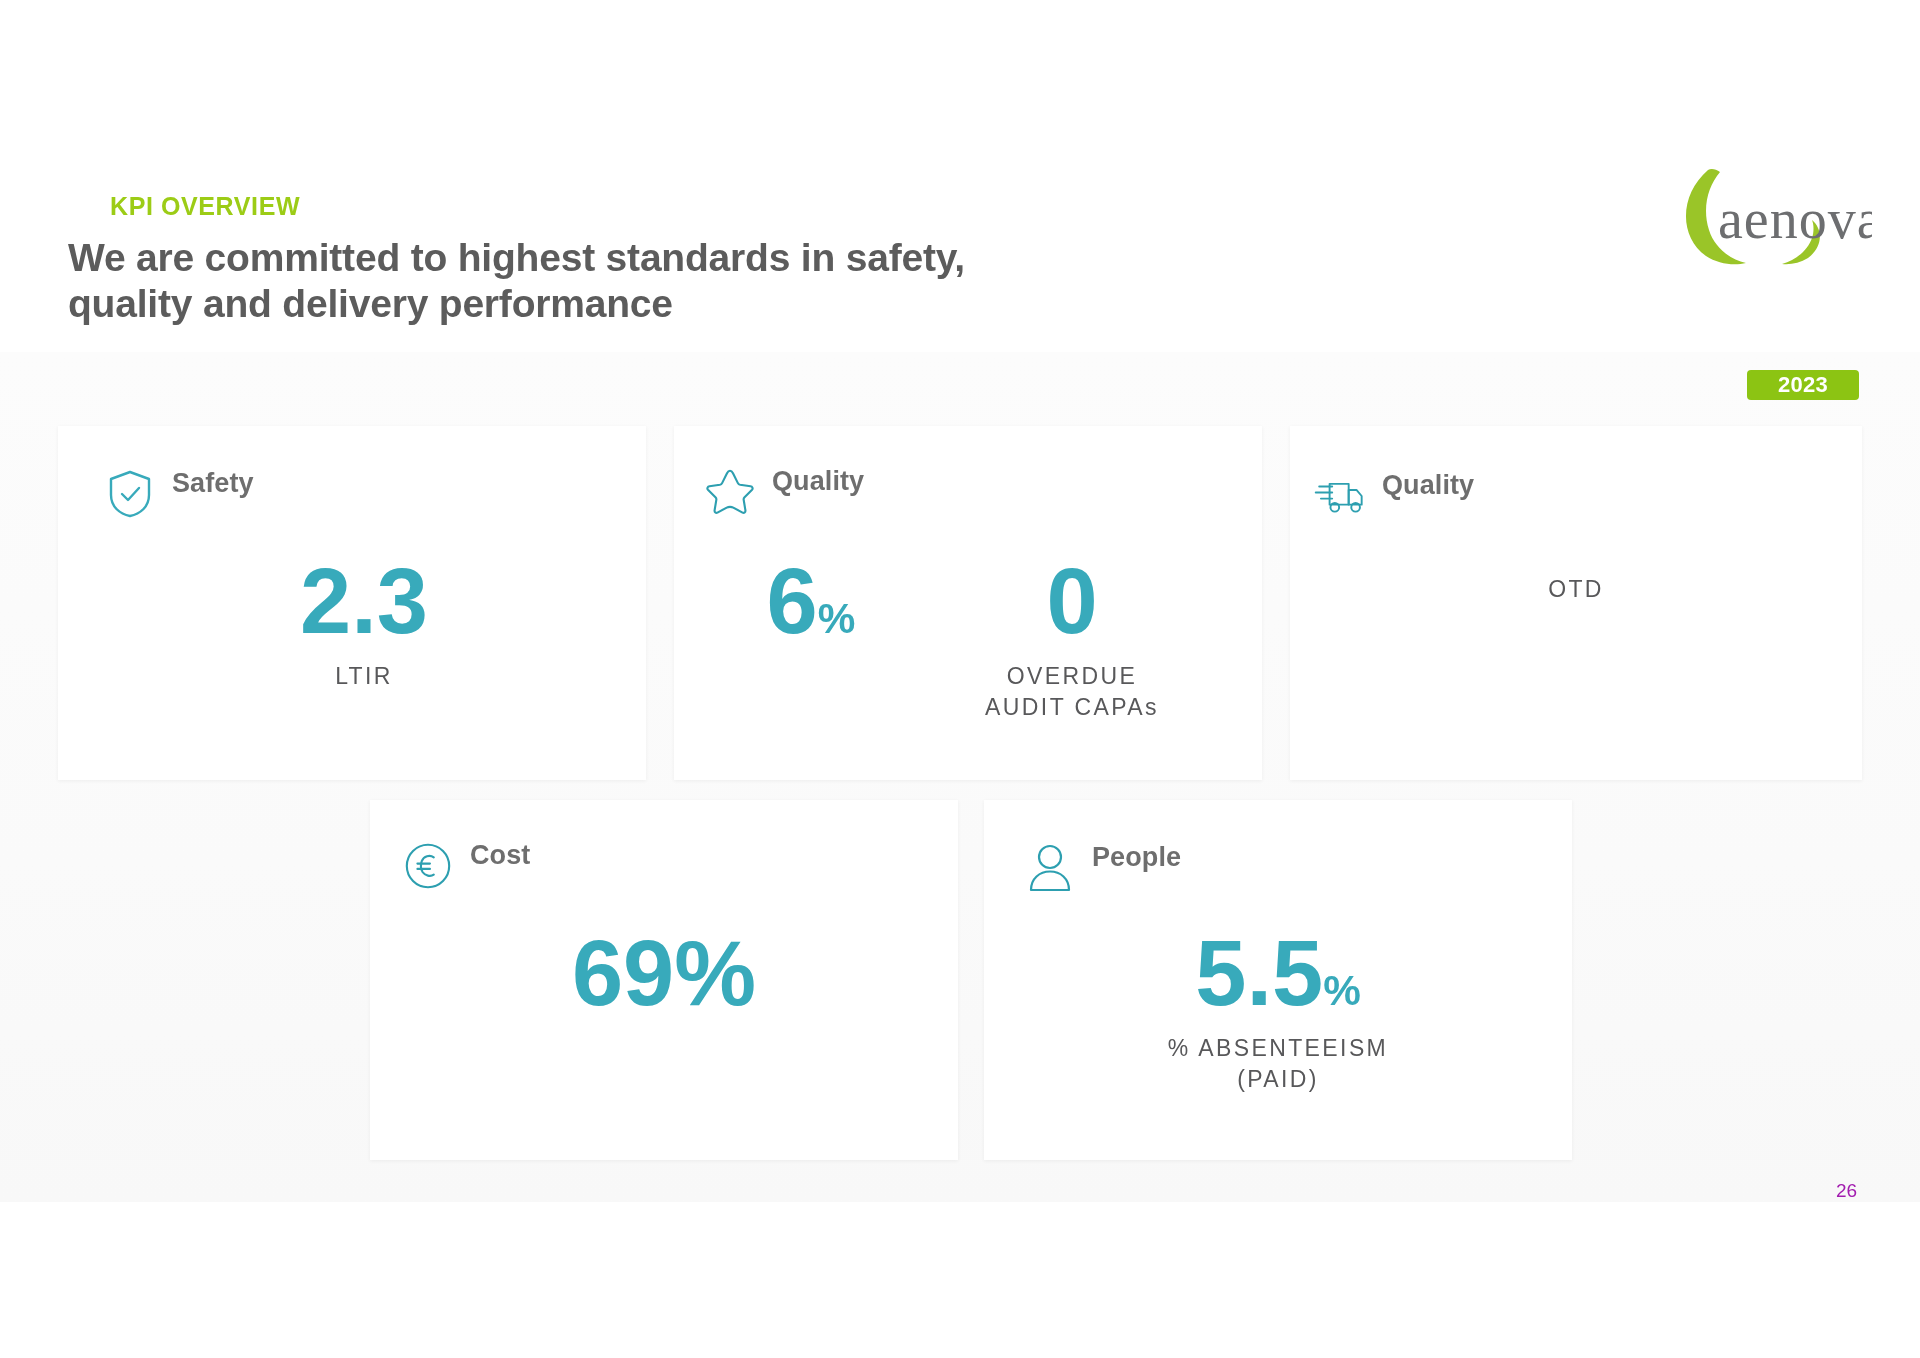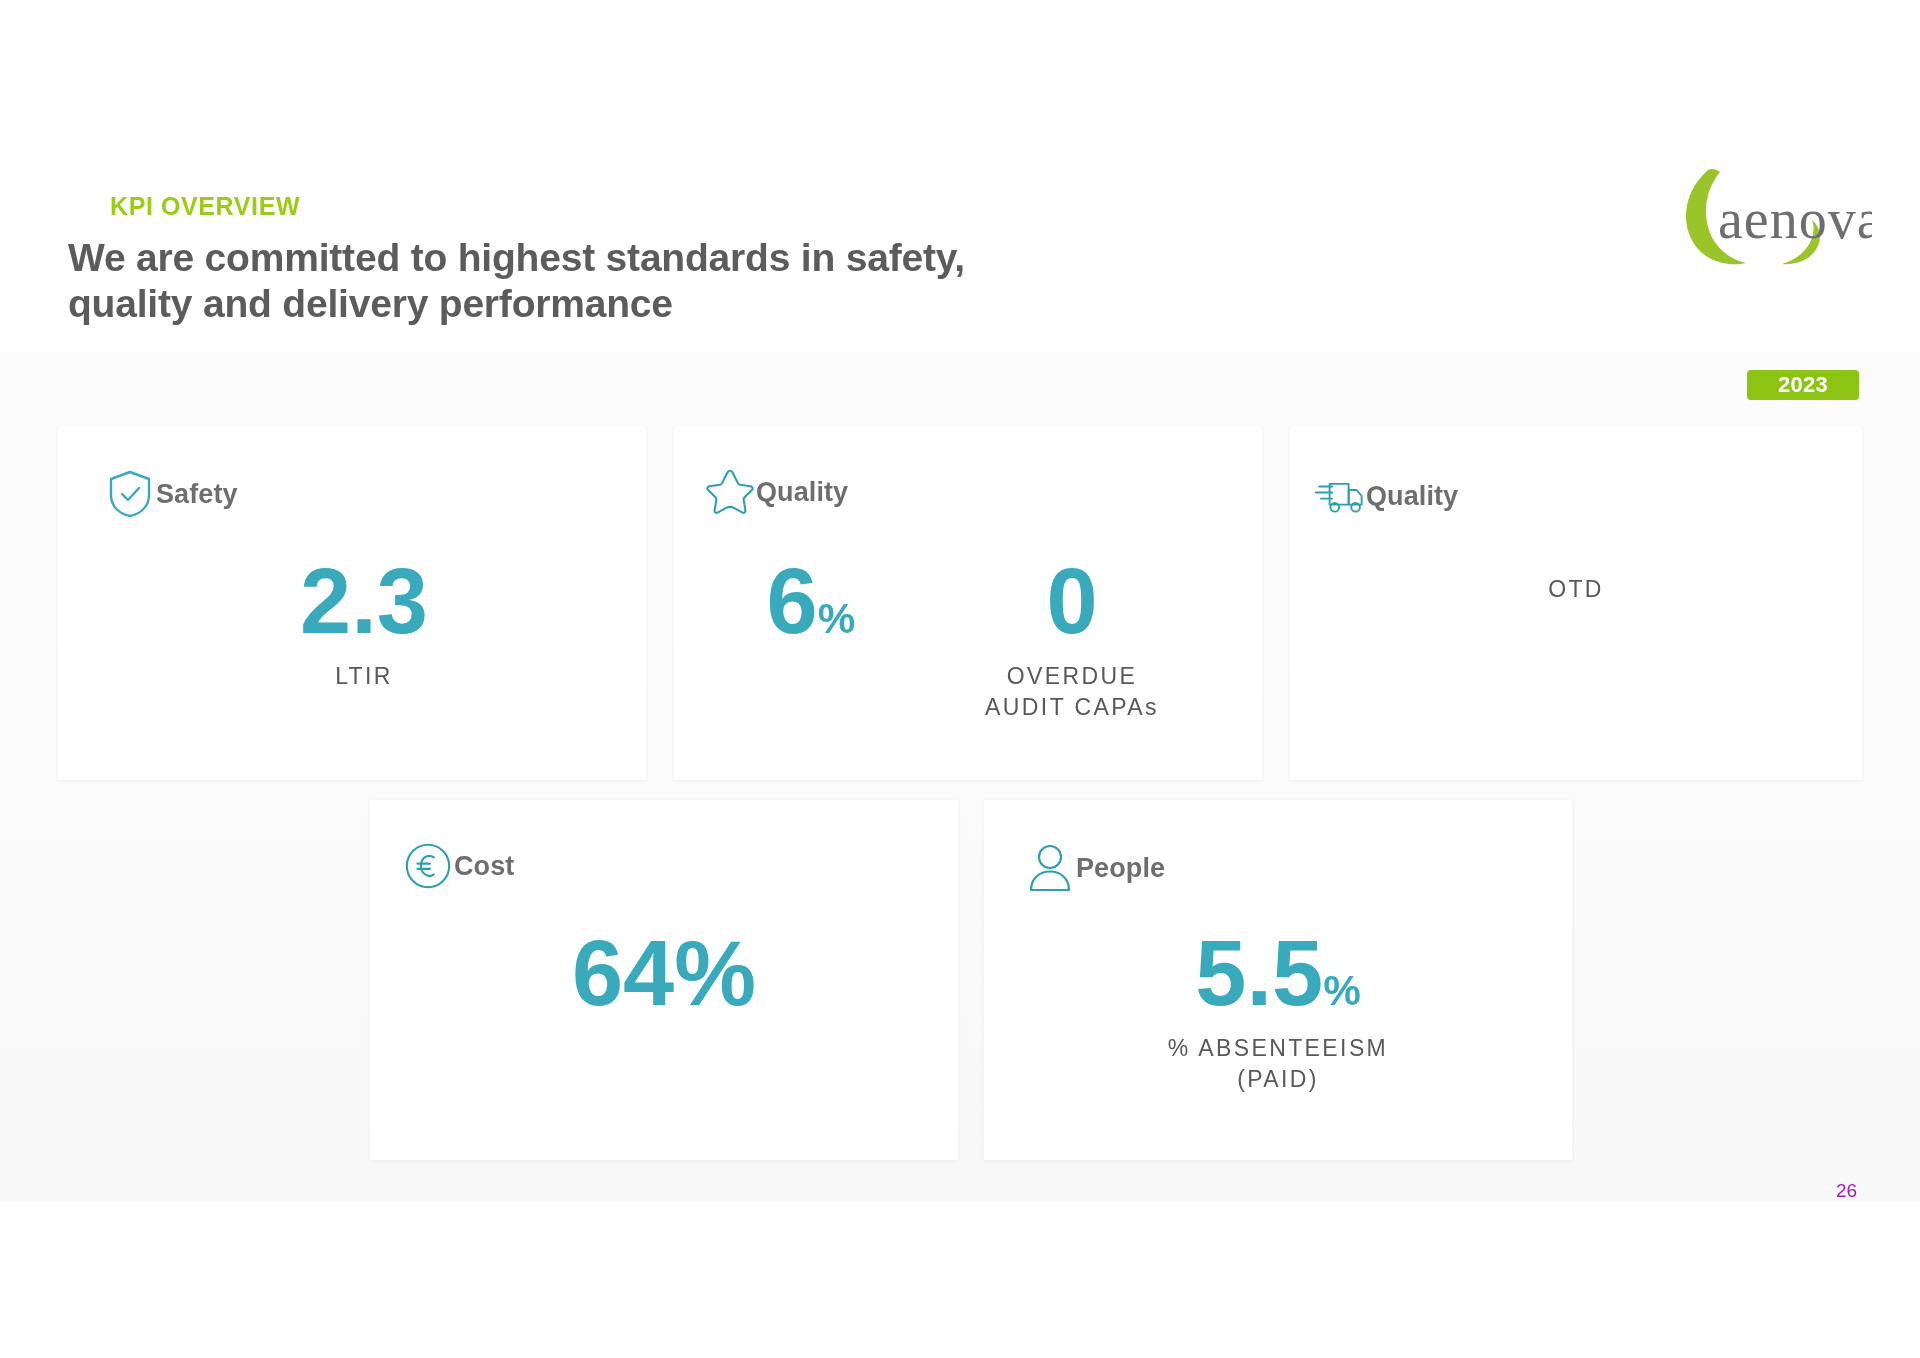--- a/index.html
+++ b/index.html
@@ -89,21 +89,22 @@
   
   .card {
     position: absolute;
     background: #ffffff;
     box-shadow: 0 1px 4px rgba(0,0,0,0.055);
   }
 
   .card-head {
     position: absolute;
     display: flex;
-    align-items: center;
+    align-items: flex-start;
+    gap: 16px;
   }
   .card-icon {
     width: 52px;
     height: 52px;
     display: flex;
     align-items: center;
     justify-content: center;
     flex: none;
   }
   .card-title {
@@ -259,21 +260,21 @@
           <path d="M33 18 C29 15 22.5 16.5 20.5 22 C19 26.5 19.5 30.5 21.5 33.5
                    C24 37 29.5 38.5 33 36" fill="none" stroke="#2d9fb0" stroke-width="2.2" stroke-linecap="round"></path>
           <line x1="16" y1="24.5" x2="29" y2="24.5" stroke="#2d9fb0" stroke-width="2.2" stroke-linecap="round"></line>
           <line x1="16" y1="30" x2="29" y2="30" stroke="#2d9fb0" stroke-width="2.2" stroke-linecap="round"></line>
         </svg>
       </span>
       <span class="card-title">Cost</span>
     </div>
 
     <div class="metric" style="left:0px; top:130px; width:588px;">
-      <div class="metric-value" style="font-size:92px;">64%</div>
+      <div class="metric-value" style="font-size:92px;">69%</div>
     </div>
   </div>
 
   <div class="card" style="left:984px; top:800px; width:588px; height:360px;">
 
     <div class="card-head" style="left:40px; top:42px;">
       <span class="card-icon">
         <svg width="46" height="52" viewBox="0 0 46 52">
           <circle cx="23" cy="15" r="11" fill="none" stroke="#2d9fb0" stroke-width="2.2"></circle>
           <path d="M4 48 C4 36.5 12.5 29.5 23 29.5 C33.5 29.5 42 36.5 42 48 Z" fill="none" stroke="#2d9fb0" stroke-width="2.2" stroke-linejoin="round"></path>

